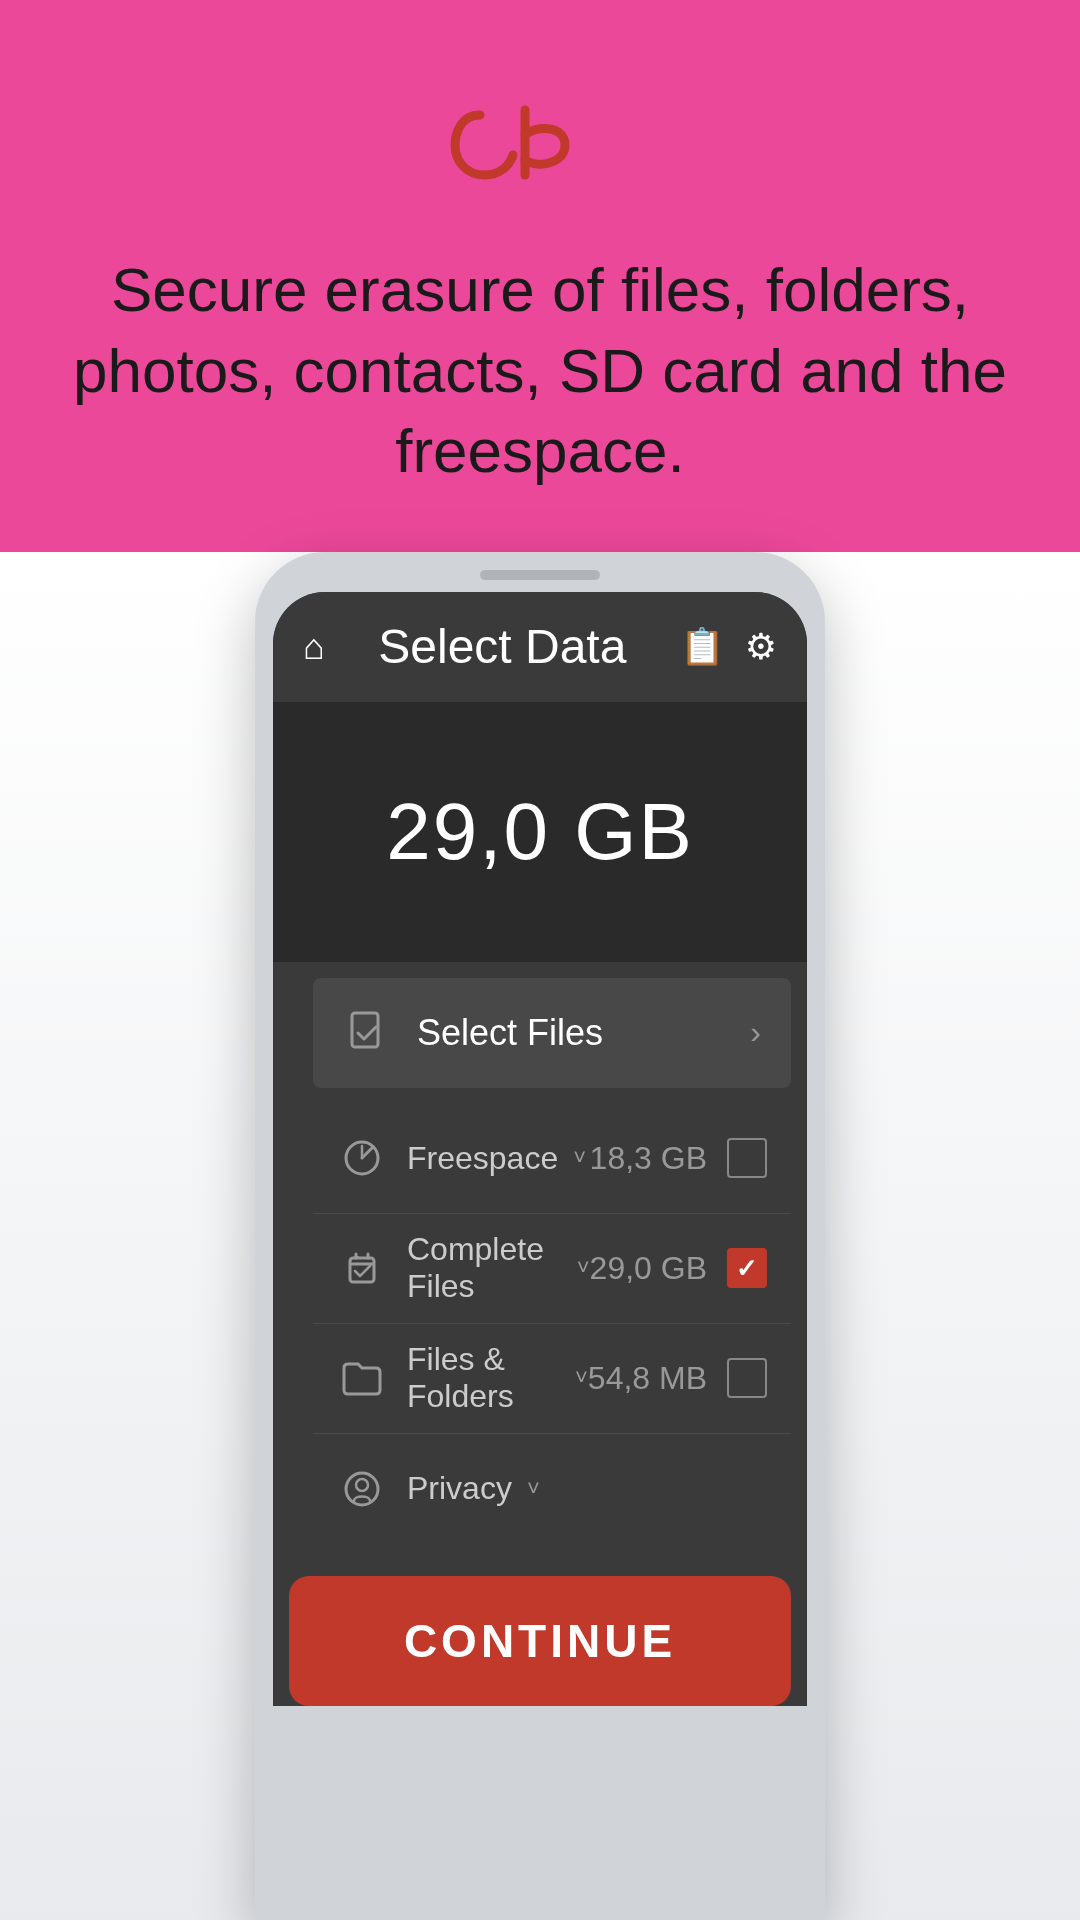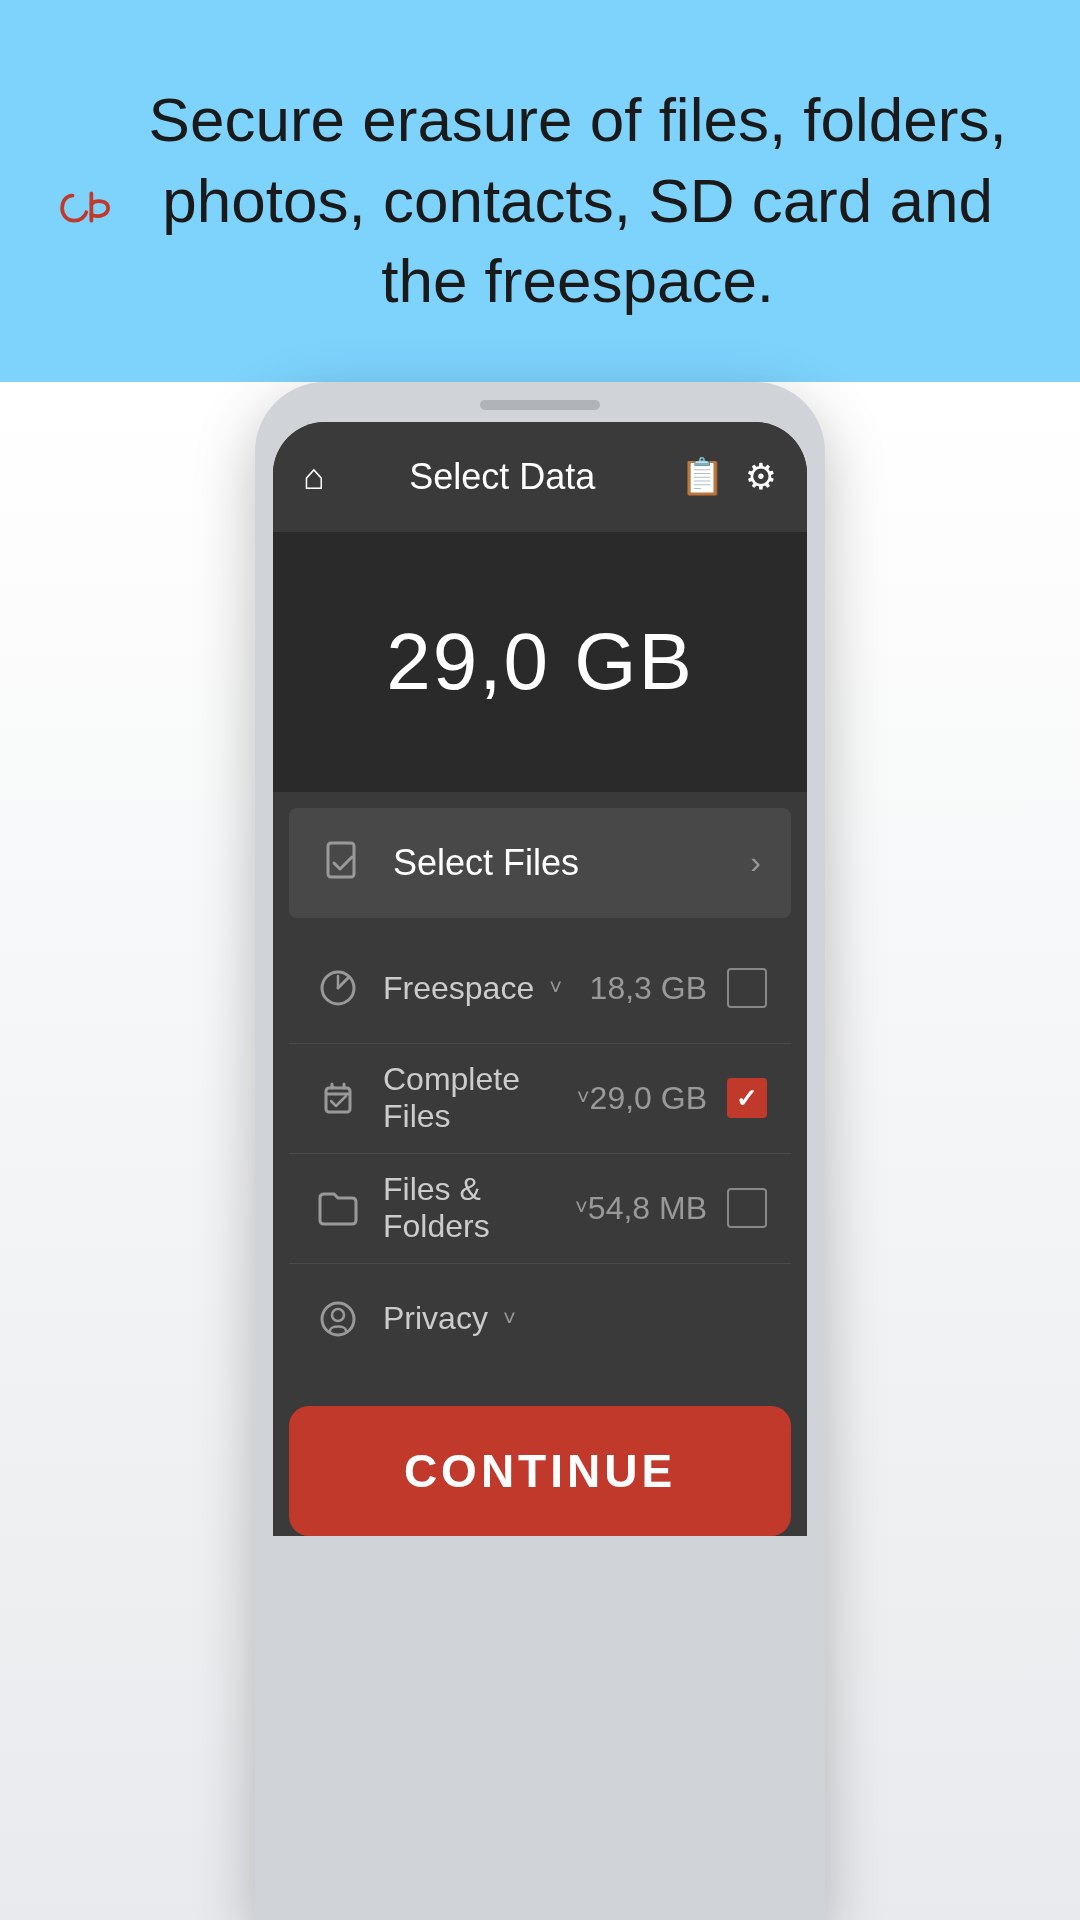--- a/index.html
+++ b/index.html
@@ -10,22 +10,23 @@
       min-height: 1920px;
       background: #f0f0f0;
       font-family: 'Helvetica Neue', Arial, sans-serif;
       display: flex;
       flex-direction: column;
       align-items: center;
     }
 
     .top-section {
       width: 100%;
-      background: #7dd3fc;
-      display: flex;
+      background: #ec4899;
+      display: flex;
+      flex-direction: column;
       align-items: center;
       padding: 80px 60px 0px 60px;
     }
 
     .logo {
       width: 180px;
       height: 120px;
       margin-bottom: 50px;
     }
 
@@ -76,21 +77,21 @@
       background: #3a3a3a;
       height: 110px;
       display: flex;
       align-items: center;
       padding: 0 30px;
       gap: 20px;
     }
 
     .app-bar-title {
       flex: 1;
-      font-size: 36px;
+      font-size: 48px;
       font-weight: 500;
       color: #ffffff;
       text-align: center;
     }
 
     .app-bar-icon {
       color: #ffffff;
       font-size: 36px;
       cursor: pointer;
     }
@@ -108,20 +109,21 @@
       font-size: 80px;
       font-weight: 300;
       color: #ffffff;
       letter-spacing: 2px;
     }
 
     
     .menu-section {
       background: #3a3a3a;
       padding: 0;
+      margin-left: 24px;
     }
 
     .select-files-item {
       background: #484848;
       margin: 16px 16px;
       border-radius: 8px;
       height: 110px;
       display: flex;
       align-items: center;
       padding: 0 30px;

